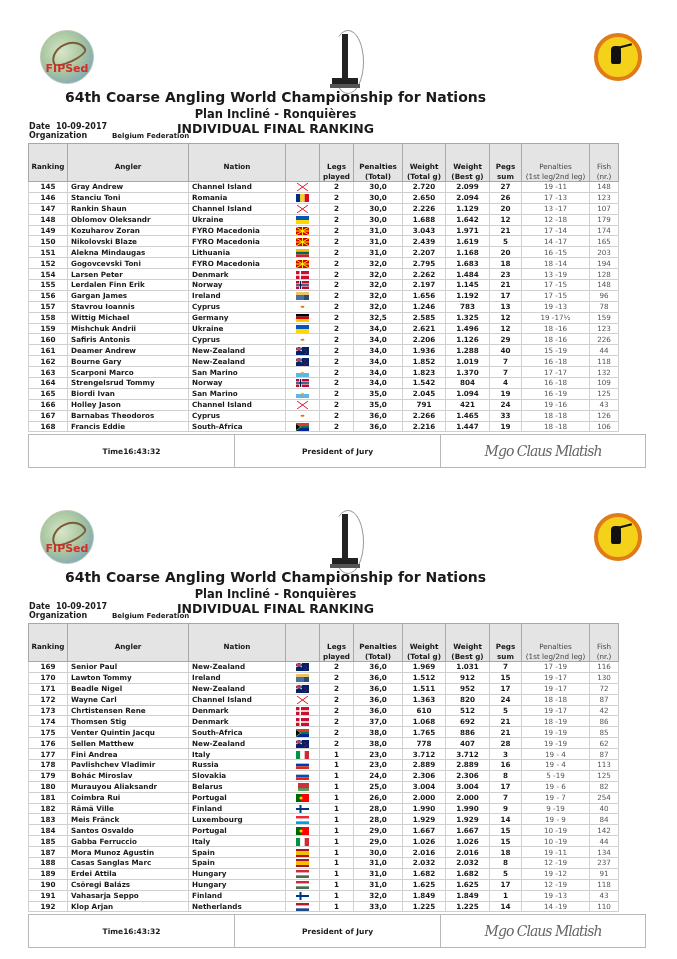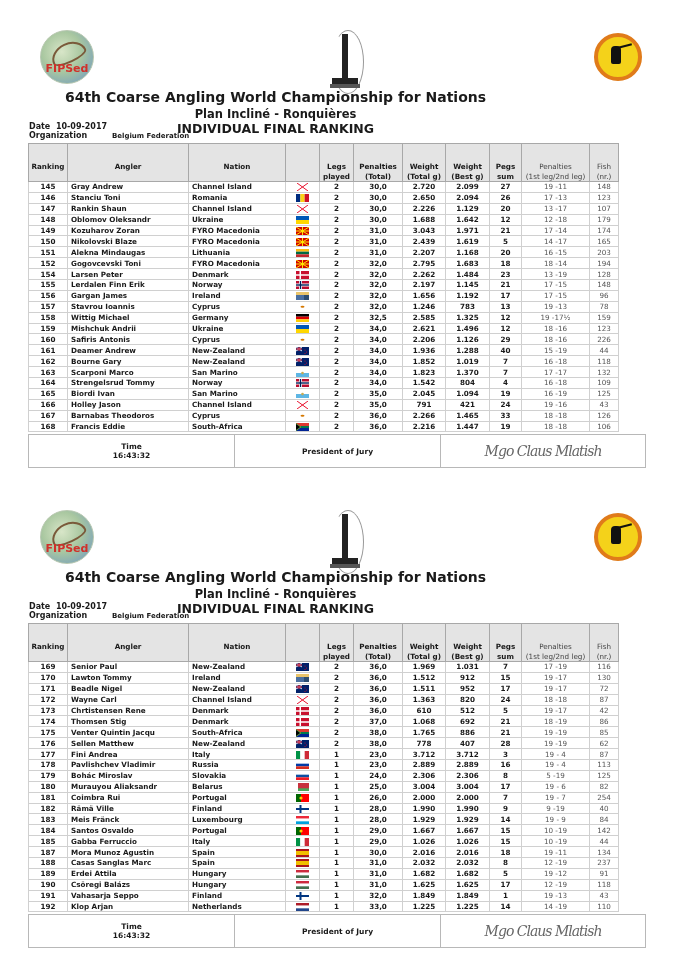--- a/index.html
+++ b/index.html
@@ -49,21 +49,21 @@
   table.rank td.angler, table.rank td.nation { text-align: left; padding-left: 3px; }
   table.rank td.pen2, table.rank td.fish, th.light { font-weight: normal; color: #555; }
   table.rank th.light { font-weight: normal; color: #444; }
   table.rank col.c-rank { width: 39px; } col.c-angler { width: 121px; } col.c-nation { width: 97px; }
   col.c-flag { width: 34px; } col.c-legs { width: 34px; } col.c-pen { width: 49px; } col.c-wt { width: 43px; }
   col.c-wb { width: 44px; } col.c-pegs { width: 32px; } col.c-pen2 { width: 68px; } col.c-fish { width: 29px; }
 
   .flag { display: inline-block; width: 13px; height: 8px; vertical-align: middle; position: relative; }
 
   .footer { position: absolute; left: 28px; top: 434px; width: 618px; height: 34px; border: 1px solid #b8b8b8; display: flex; }
-  .footer .cell { border-right: 1px solid #b8b8b8; display: flex; flex-direction: column; align-items: center; justify-content: center; font-size: 7.5px; font-weight: bold; }
+  .footer .cell { border-right: 1px solid #b8b8b8; display: flex; flex-direction: row; align-items: center; justify-content: center; font-size: 7.5px; font-weight: bold; }
   .footer .cell:last-child { border-right: none; }
   .footer .c1 { width: 206px; } .footer .c2 { width: 206px; } .footer .c3 { flex: 1; }
   .sig { font-family: "DejaVu Serif", serif; font-style: italic; font-size: 14px; color: #666; font-weight: normal; letter-spacing: -1px; }
 </style>
 </head>
 <body>
 
 <div class="page p1">
   <div class="logo logo-fipsed">
     <div class="fish"></div>

